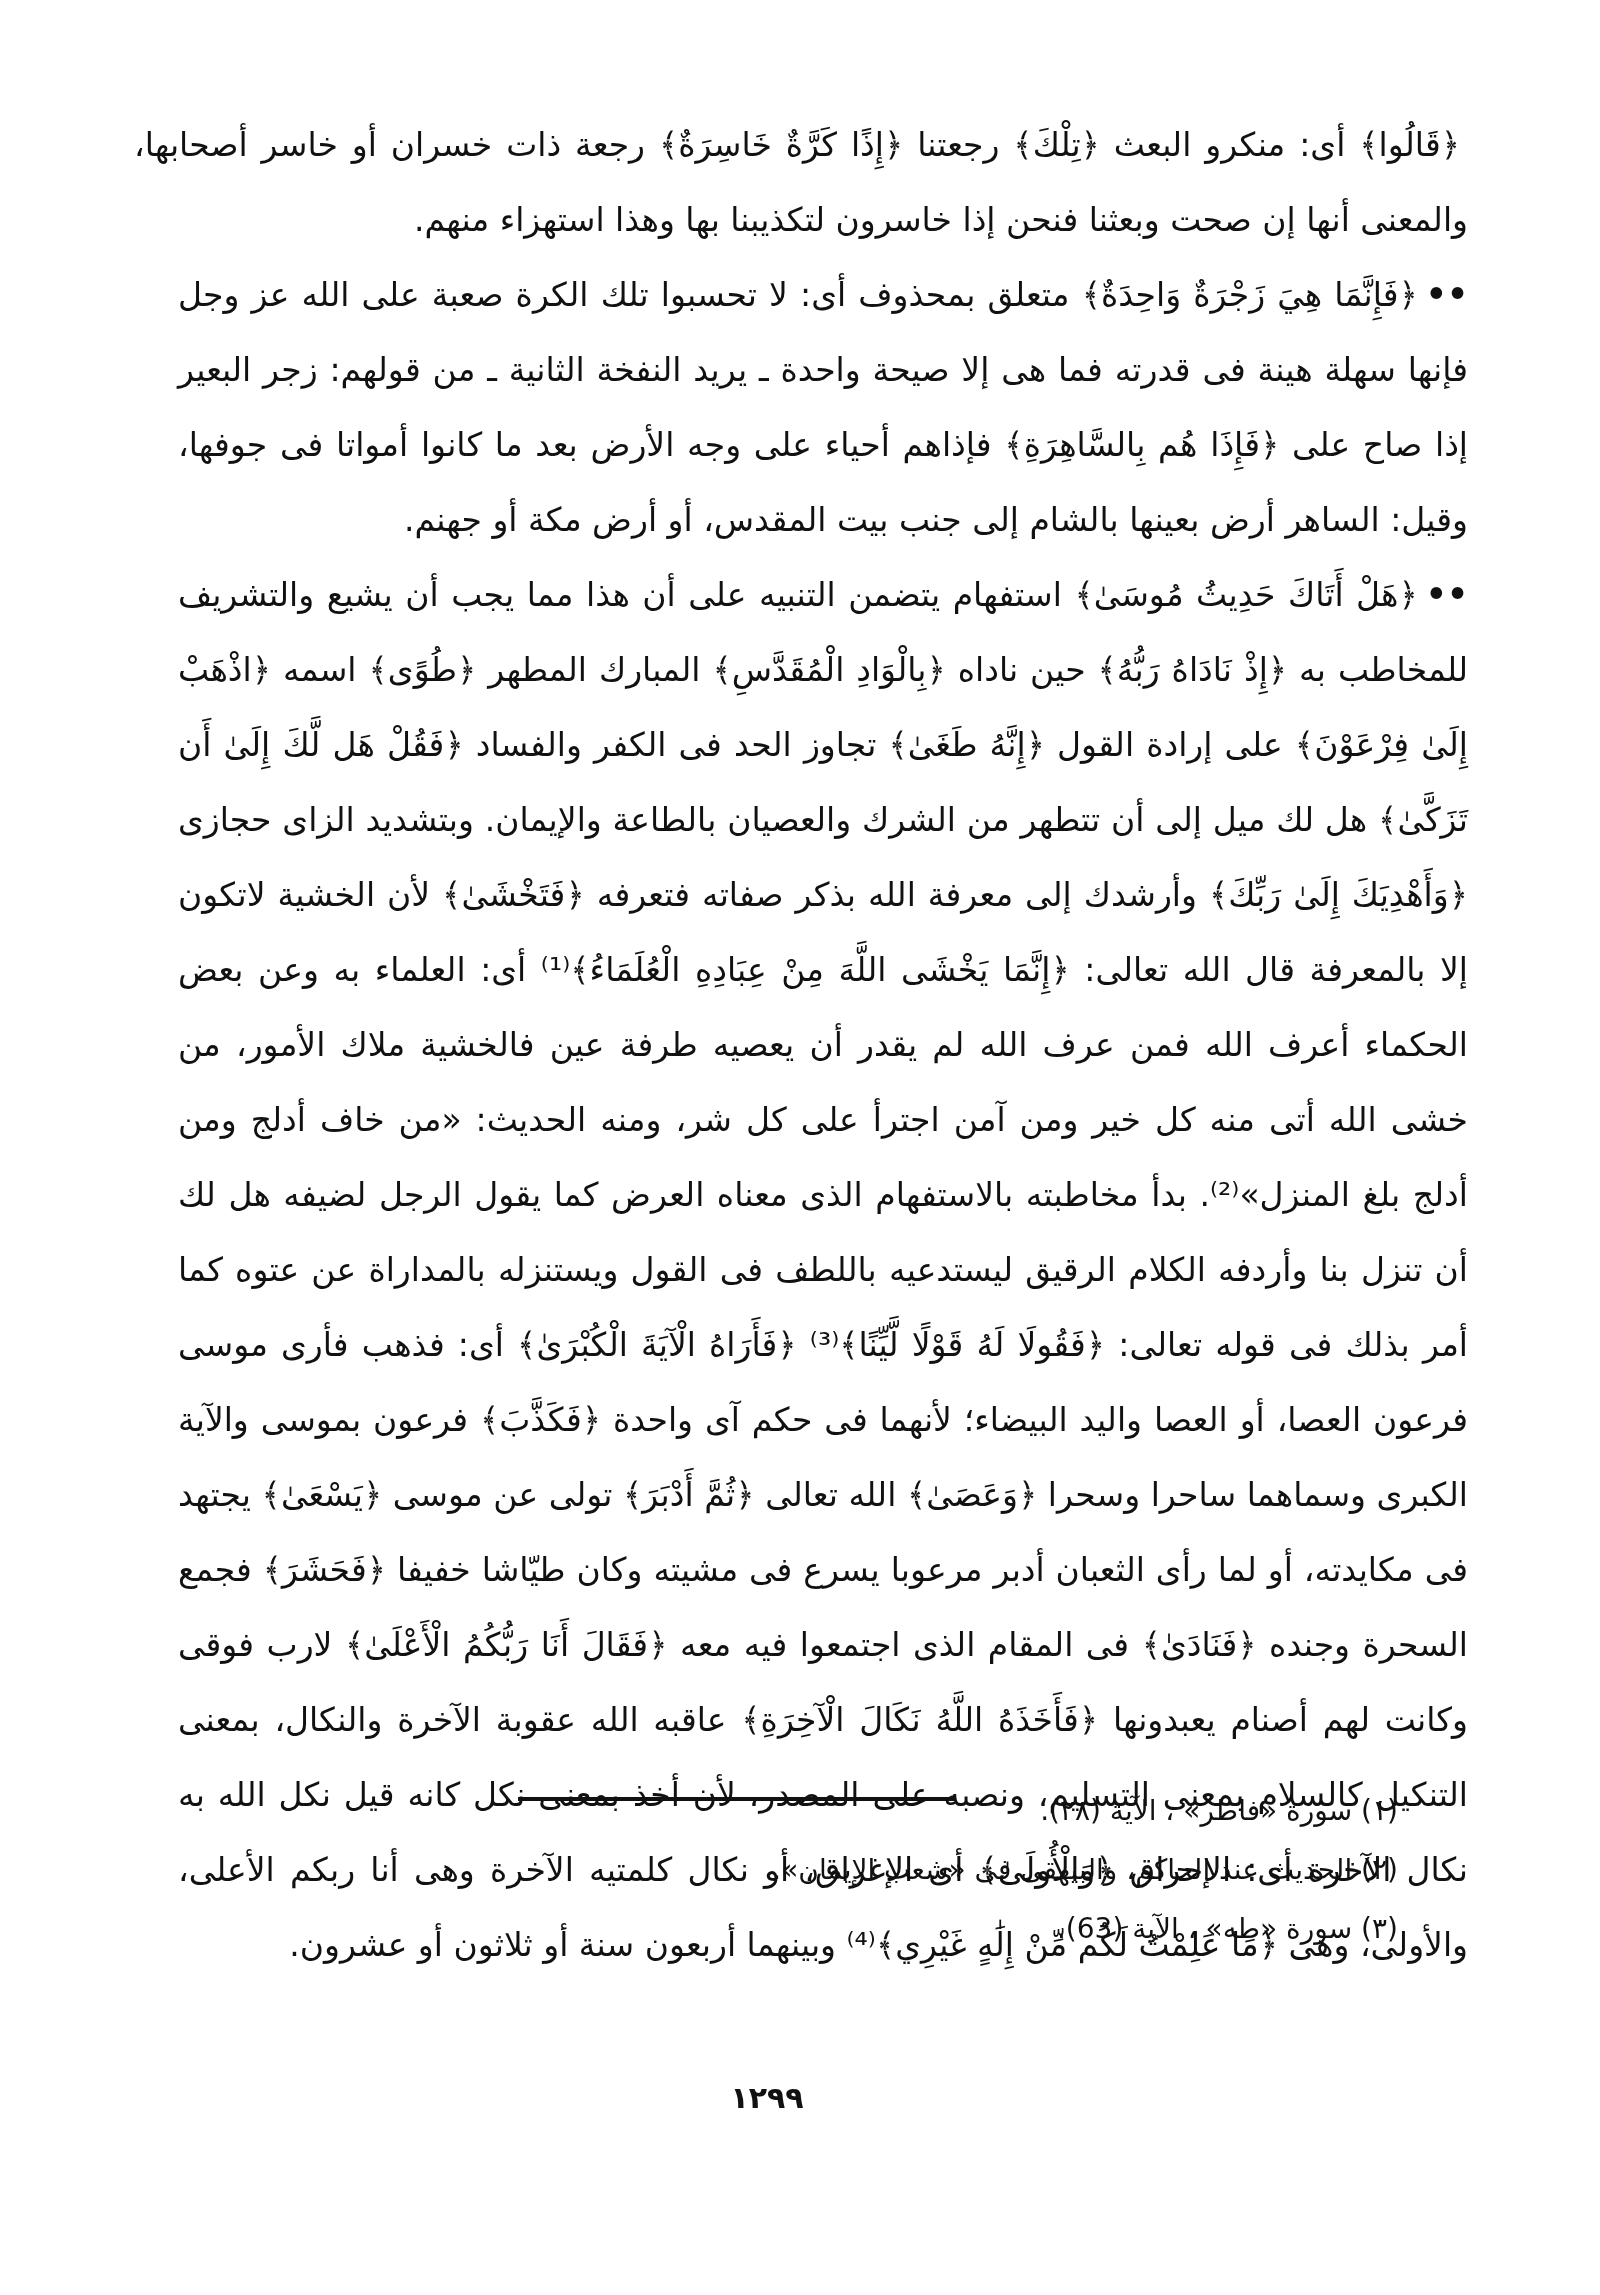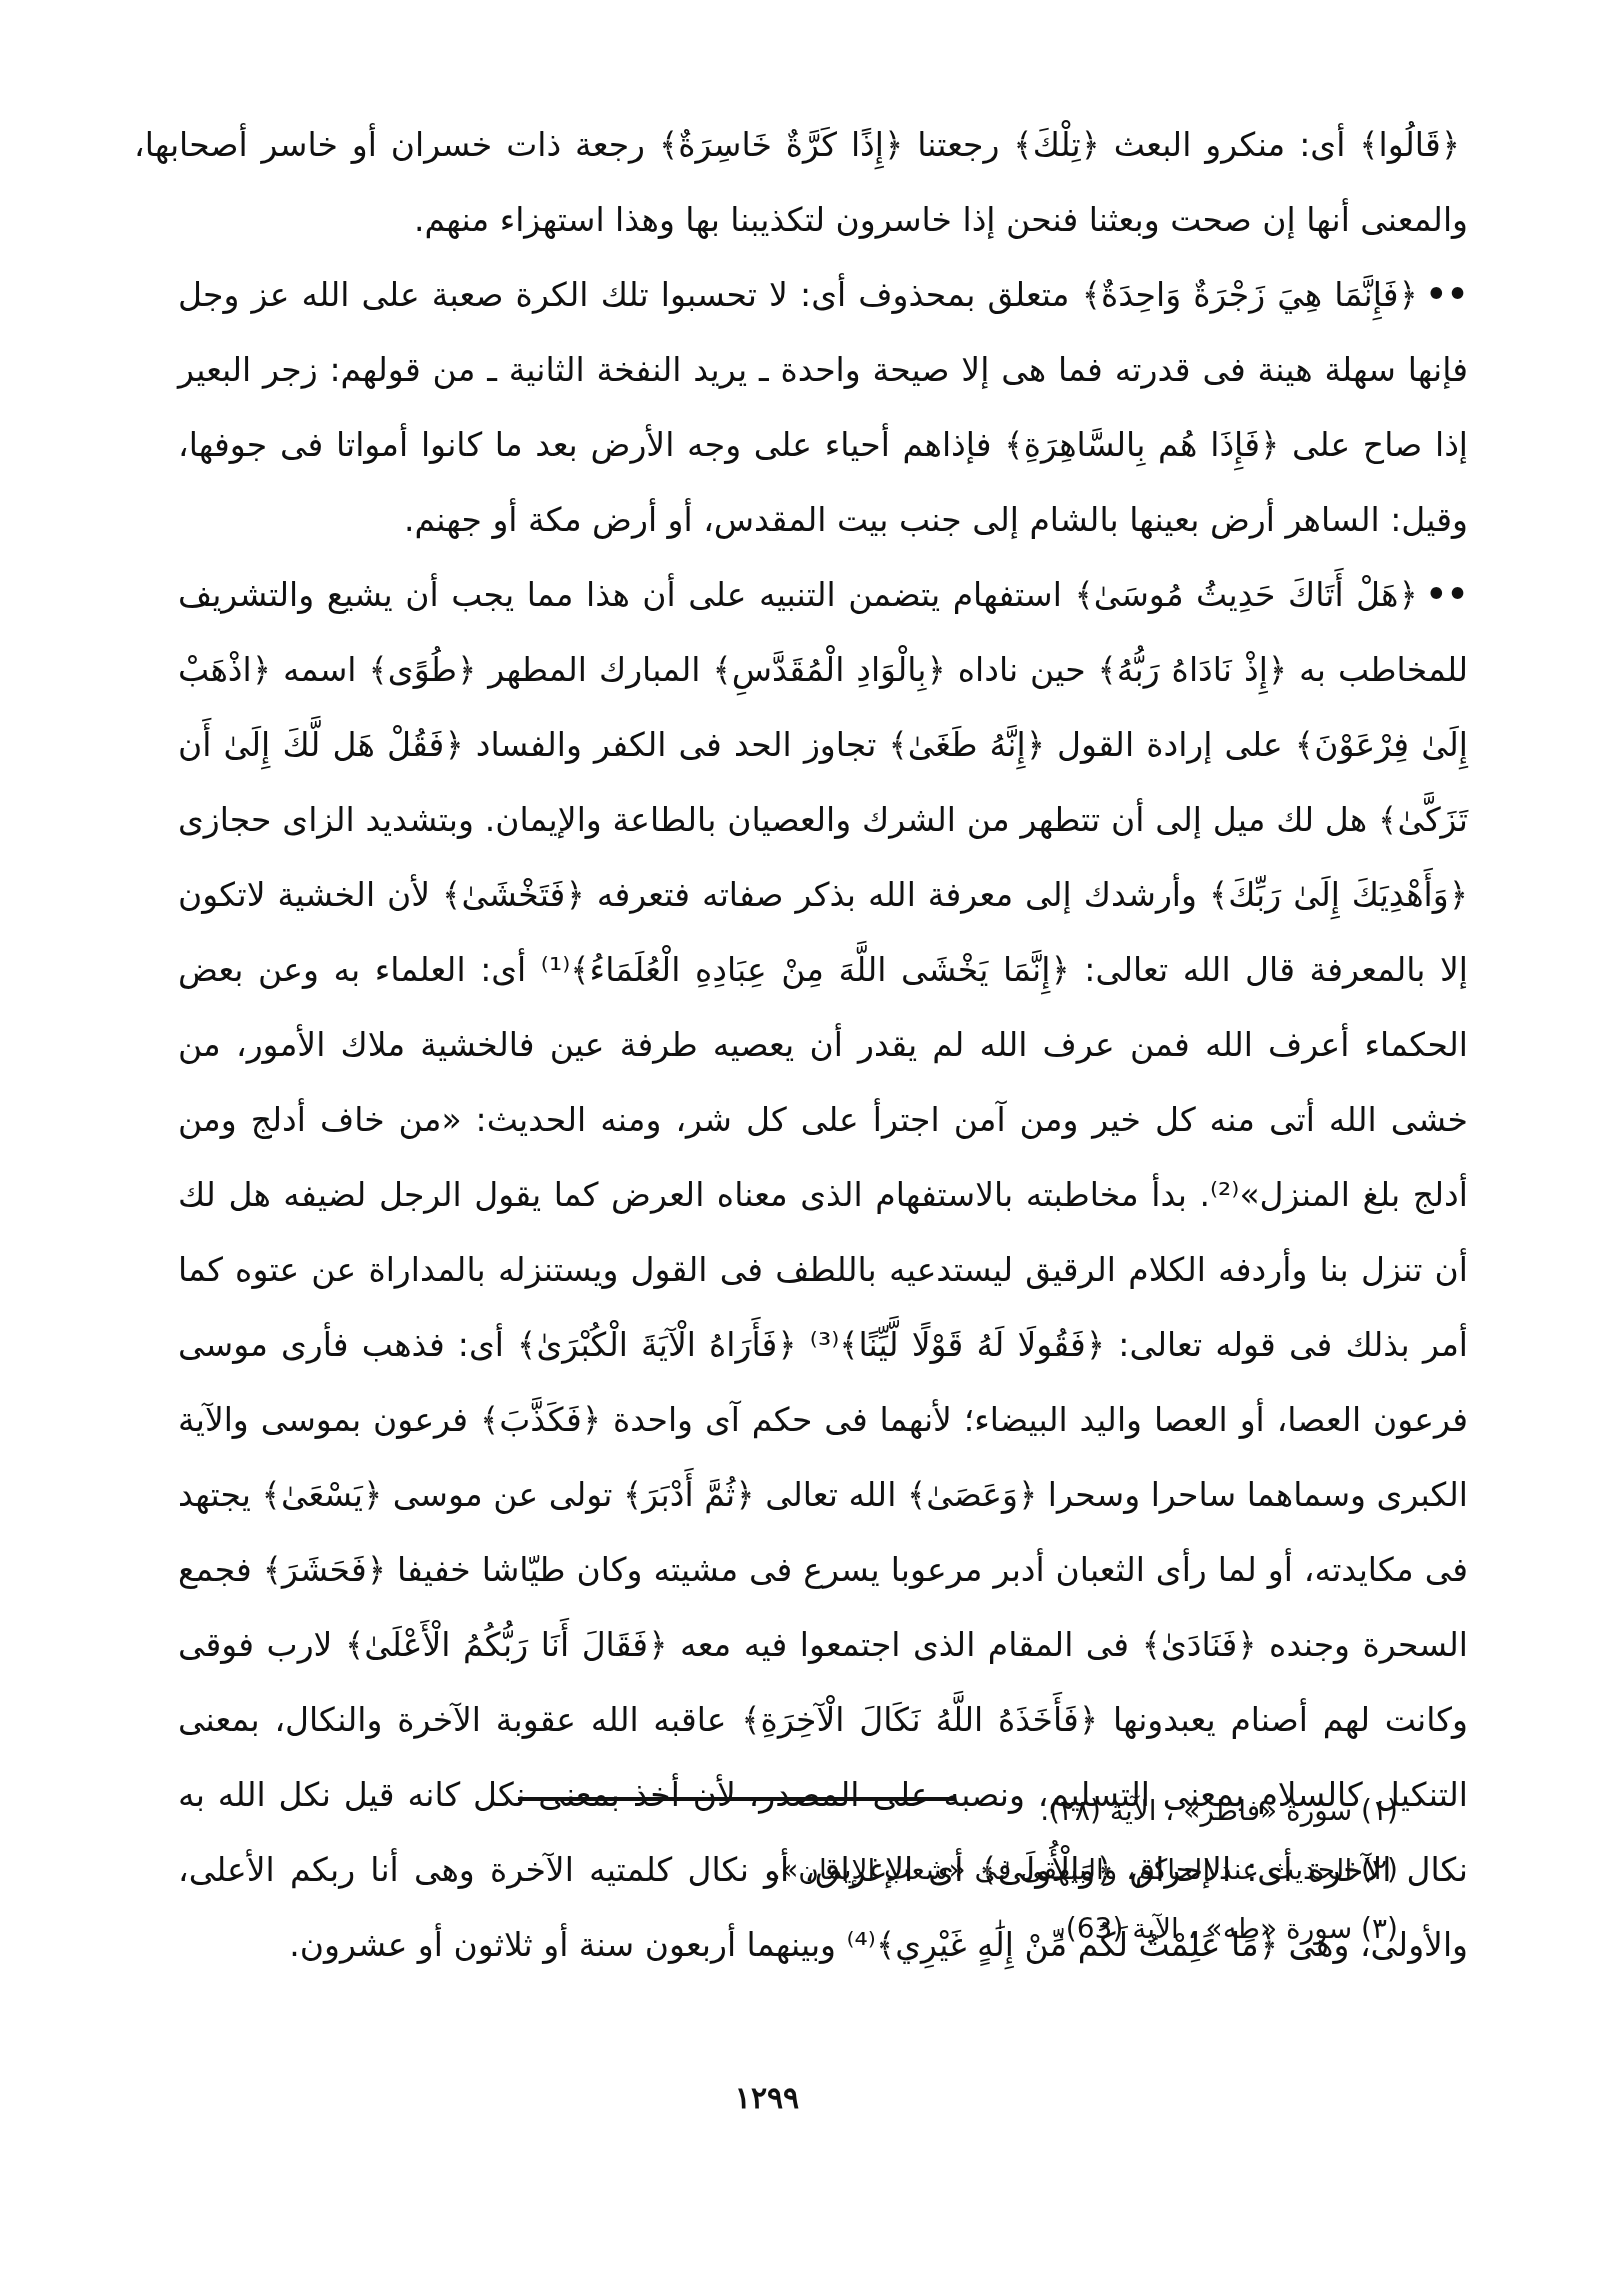--- a/index.html
+++ b/index.html
@@ -21,21 +21,21 @@
     position: absolute; left: 518px; top: 1797px; width: 438px; height: 4px;
     background: #111111;
   }
   .footnotes {
     position: absolute; left: 134px; top: 1781px; width: 1264px; direction: rtl;
     text-align: right;
   }
   .fn { font-size: 28px; line-height: 59px; margin: 0; }
   .pagenum {
     position: absolute; left: 717px; top: 2080px; width: 100px; text-align: center;
-    font-size: 30px; font-weight: bold; direction: rtl; font-family: Liberation Serif, serif;
+    font-size: 30px; font-weight: bold; direction: rtl;
   }
 </style>
 </head>
 <body>
 
 <div class="page">
   <p class="para">
     <span class="bullet"></span><span>﴿قَالُوا﴾ أى: منكرو البعث ﴿تِلْكَ﴾ رجعتنا ﴿إِذًا كَرَّةٌ خَاسِرَةٌ﴾ رجعة ذات خسران أو خاسر أصحابها، والمعنى أنها إن صحت وبعثنا فنحن إذا خاسرون لتكذيبنا بها وهذا استهزاء منهم.</span>
   </p>
   <p class="para">

